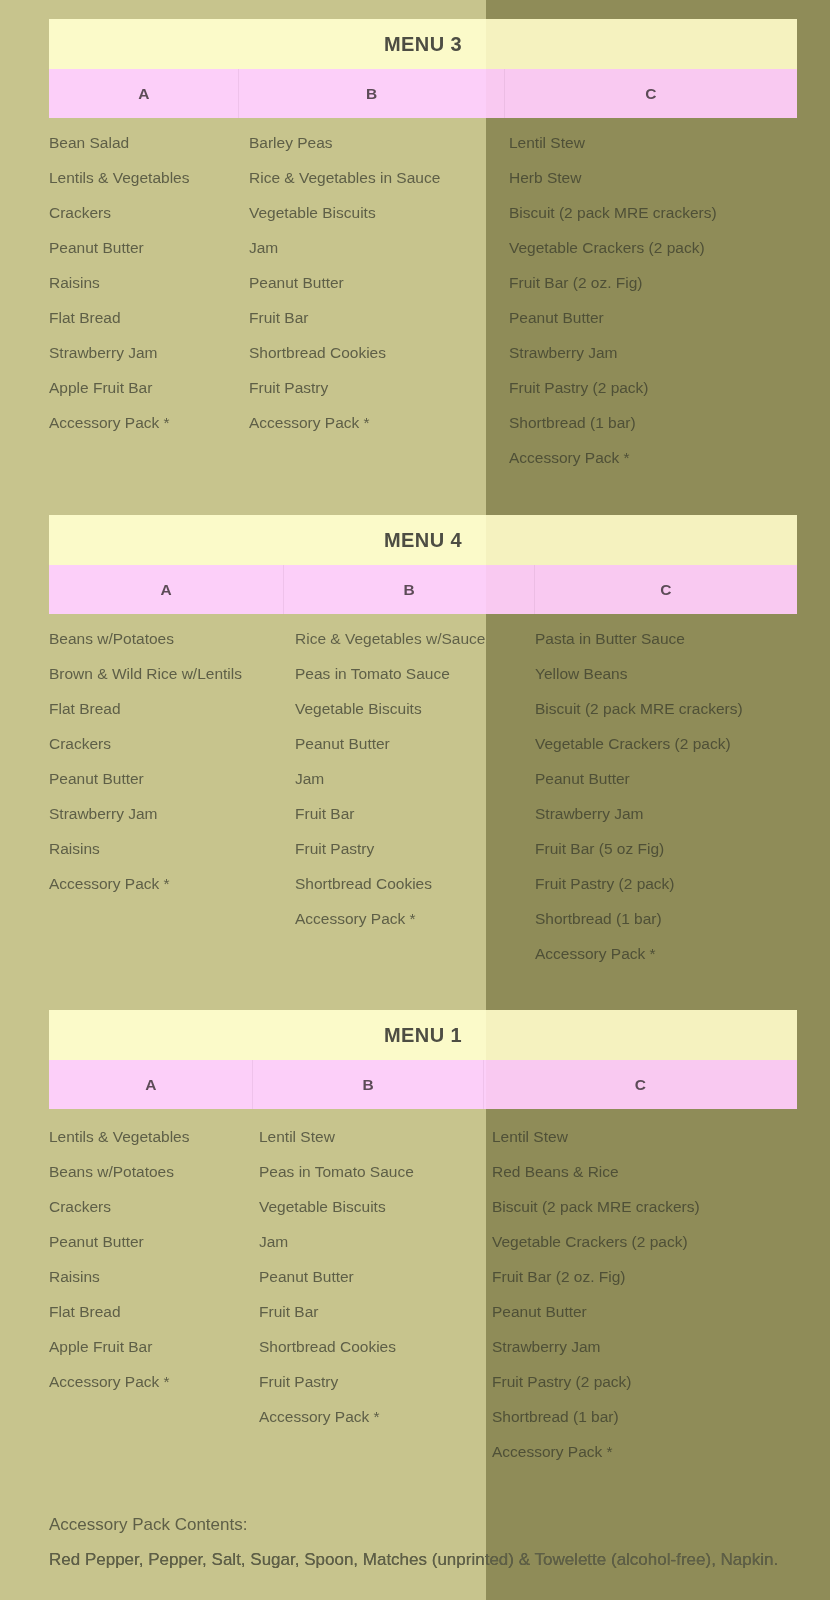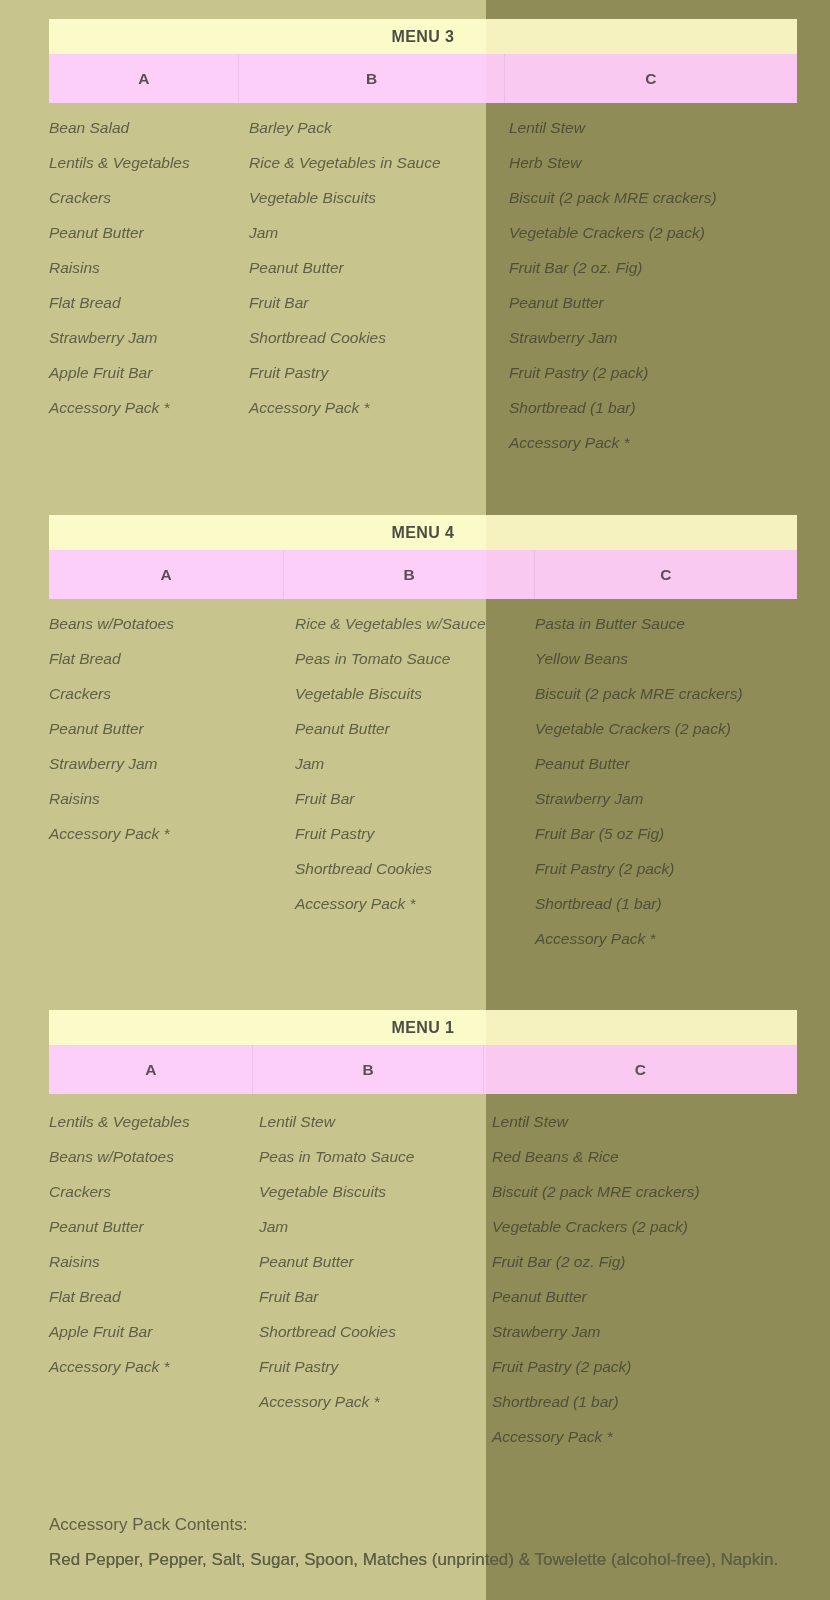--- a/index.html
+++ b/index.html
@@ -10,46 +10,46 @@
     overflow: hidden;
     background: linear-gradient(90deg, #c7c48d 0 486px, #8f8c58 486px);
     font-family: "Liberation Sans", "DejaVu Sans", sans-serif;
   }
   .menu-table {
     position: absolute;
     left: 49px;
     width: 748px;
   }
   .menu-title {
-    height: 35px;
+    height: 50px;
     display: flex;
     align-items: center;
     justify-content: center;
     background: linear-gradient(90deg, #fbfac9 0 437px, #f5f2bf 437px);
     color: #4d4d43;
-    font-size: 16px;
+    font-size: 20px;
     font-weight: 700;
     letter-spacing: 0.4px;
   }
   .col-head {
     display: flex;
     height: 49px;
     background: linear-gradient(90deg, #fccff9 0 437px, #f9c9f1 437px);
   }
   .col-head .ch {
     display: flex;
     align-items: center;
     justify-content: center;
     font-size: 15.5px;
     font-weight: 700;
     color: #5c4b57;
   }
   .col-head .ch + .ch { border-left: 1px solid rgba(130, 90, 120, 0.10); }
   .body { position: relative; }
-  .col { position: absolute; top: 7px; font-style: italic; }
+  .col { position: absolute; top: 7px; }
   .item {
     height: 35px;
     line-height: 35px;
     font-size: 15.5px;
     color: #5e5f47;
     white-space: nowrap;
   }
   .col.dim .item { color: #4f5037; }
   .footer {
     position: absolute;
@@ -94,21 +94,21 @@
           <div class="item">Lentils &amp; Vegetables</div>
           <div class="item">Crackers</div>
           <div class="item">Peanut Butter</div>
           <div class="item">Raisins</div>
           <div class="item">Flat Bread</div>
           <div class="item">Strawberry Jam</div>
           <div class="item">Apple Fruit Bar</div>
           <div class="item">Accessory Pack *</div>
         </div>
       <div class="col" style="left:200px">
-          <div class="item">Barley Pack</div>
+          <div class="item">Barley Peas</div>
           <div class="item">Rice &amp; Vegetables in Sauce</div>
           <div class="item">Vegetable Biscuits</div>
           <div class="item">Jam</div>
           <div class="item">Peanut Butter</div>
           <div class="item">Fruit Bar</div>
           <div class="item">Shortbread Cookies</div>
           <div class="item">Fruit Pastry</div>
           <div class="item">Accessory Pack *</div>
         </div>
       <div class="col dim" style="left:460px">
@@ -131,20 +131,21 @@
       <span>MENU 4</span>
     </div>
     <div class="col-head">
       <div class="ch" style="width:235px">A</div>
       <div class="ch" style="width:250px">B</div>
       <div class="ch" style="width:263px">C</div>
     </div>
     <div class="body">
       <div class="col" style="left:0">
           <div class="item">Beans w/Potatoes</div>
+          <div class="item">Brown &amp; Wild Rice w/Lentils</div>
           <div class="item">Flat Bread</div>
           <div class="item">Crackers</div>
           <div class="item">Peanut Butter</div>
           <div class="item">Strawberry Jam</div>
           <div class="item">Raisins</div>
           <div class="item">Accessory Pack *</div>
         </div>
       <div class="col" style="left:246px">
           <div class="item split-text" style="--split: 191px;">Rice &amp; Vegetables w/Sauce</div>
           <div class="item">Peas in Tomato Sauce</div>

